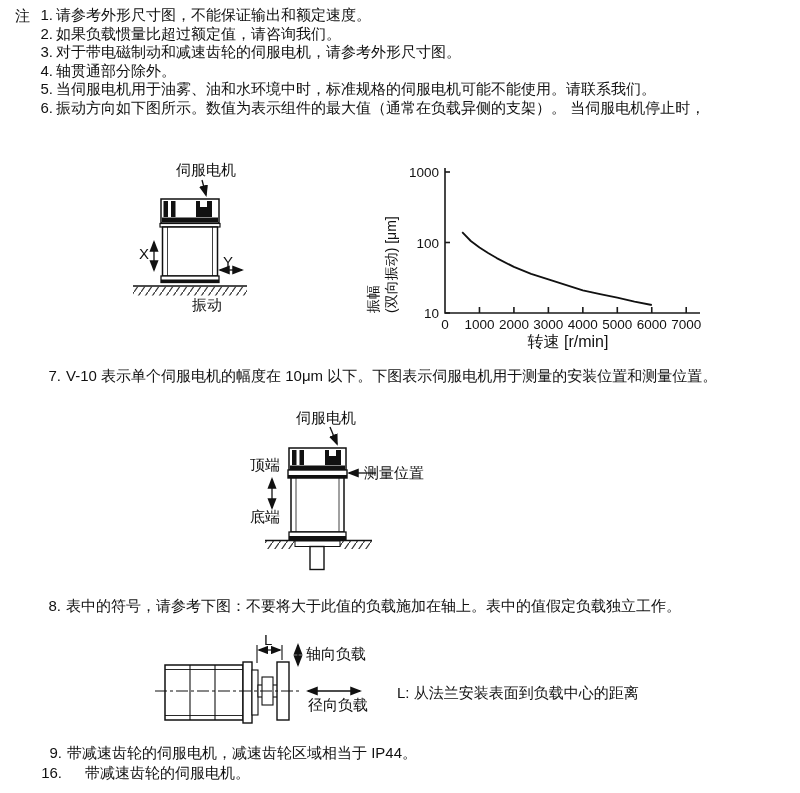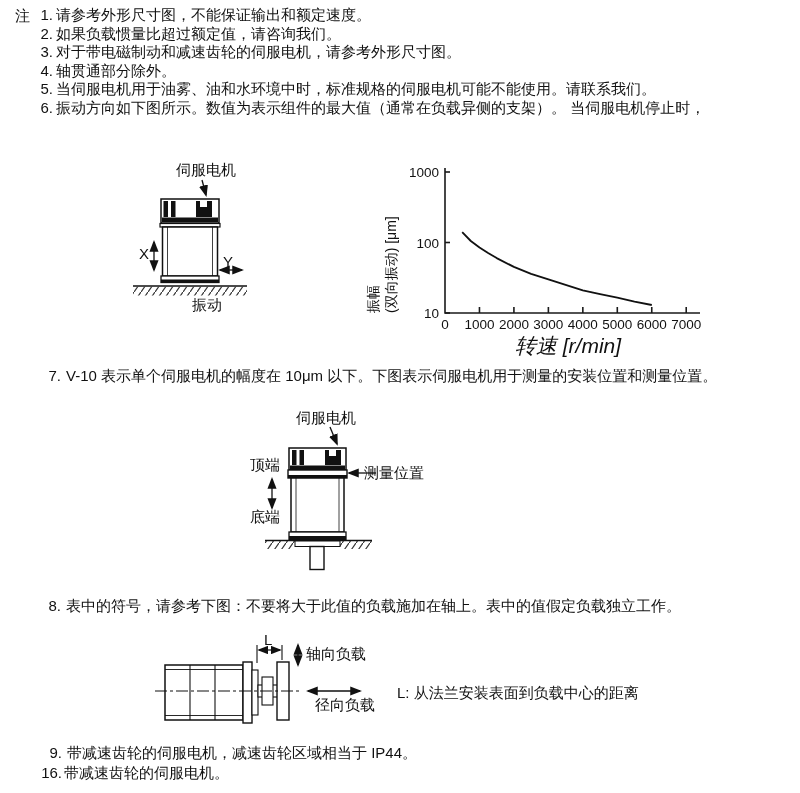--- a/index.html
+++ b/index.html
@@ -13,21 +13,21 @@
   .ntext{margin-left:3px;white-space:pre;}
   .cont{padding-left:42px;}
   .figlabel{position:absolute;font-size:15px;white-space:nowrap;line-height:16px;}
   .small{font-size:15px;}
   svg{position:absolute;left:0;top:0;}
   .fig{position:absolute;}
   .ylab{
     position:absolute;left:-41px;top:68px;width:130px;height:36px;
     transform:rotate(-90deg);font-size:14px;line-height:18px;text-align:left;white-space:nowrap;
   }
-  .xlab{position:absolute;left:110px;top:170px;width:200px;text-align:center;font-size:21px;font-style:italic;}
+  .xlab{position:absolute;left:110px;top:170px;width:200px;text-align:center;font-size:16px;}
 </style>
 </head>
 <body>
 
 <svg width="0" height="0">
   <defs>
     <marker id="ah" orient="auto-start-reverse" markerWidth="9" markerHeight="7" refX="7.5" refY="3.5">
       <path d="M0,0 L9,3.5 L0,7 Z" fill="#111"></path>
     </marker>
     <pattern id="hatch" patternUnits="userSpaceOnUse" width="7" height="10">
@@ -201,26 +201,26 @@
     <g>
       <line x1="117" y1="22" x2="117" y2="40" stroke="#111" stroke-width="1.1"></line>
       <line x1="142" y1="22" x2="142" y2="37" stroke="#111" stroke-width="1.1"></line>
       <line x1="119" y1="27" x2="140" y2="27" stroke="#111" stroke-width="1.2" marker-start="url(#ah)" marker-end="url(#ah)"></line>
     </g>
     <line x1="158" y1="22" x2="158" y2="42" stroke="#111" stroke-width="1.3" marker-start="url(#ah)" marker-end="url(#ah)"></line>
     <line x1="168" y1="68" x2="220" y2="68" stroke="#111" stroke-width="1.3" marker-start="url(#ah)" marker-end="url(#ah)"></line>
   </svg>
   <span class="figlabel small" style="left:124px;top:9px;">L</span>
   <span class="figlabel" style="left:166px;top:23px;">轴向负载</span>
-  <span class="figlabel" style="left:175px;top:74px;">径向负载</span>
+  <span class="figlabel" style="left:168px;top:74px;">径向负载</span>
   <span class="figlabel" style="left:257px;top:62px;">L: 从法兰安装表面到负载中心的距离</span>
 </div>
 
 <div class="abs" style="left:15px;top:743px;width:780px;">
   <div class="nrow" style="line-height:20px">
     <span class="nnum" style="width:47px">9.</span>
     <span class="ntext" style="margin-left:5px">带减速齿轮的伺服电机，减速齿轮区域相当于 IP44。</span>
   </div>
   <div class="nrow" style="line-height:20px">
     <span class="nnum" style="width:47px">16.</span>
-    <span class="ntext" style="margin-left:2px">带减速齿轮的伺服电机。</span>
+    <span class="ntext" style="margin-left:23px">带减速齿轮的伺服电机。</span>
   </div>
 </div>
 
 </body></html>

